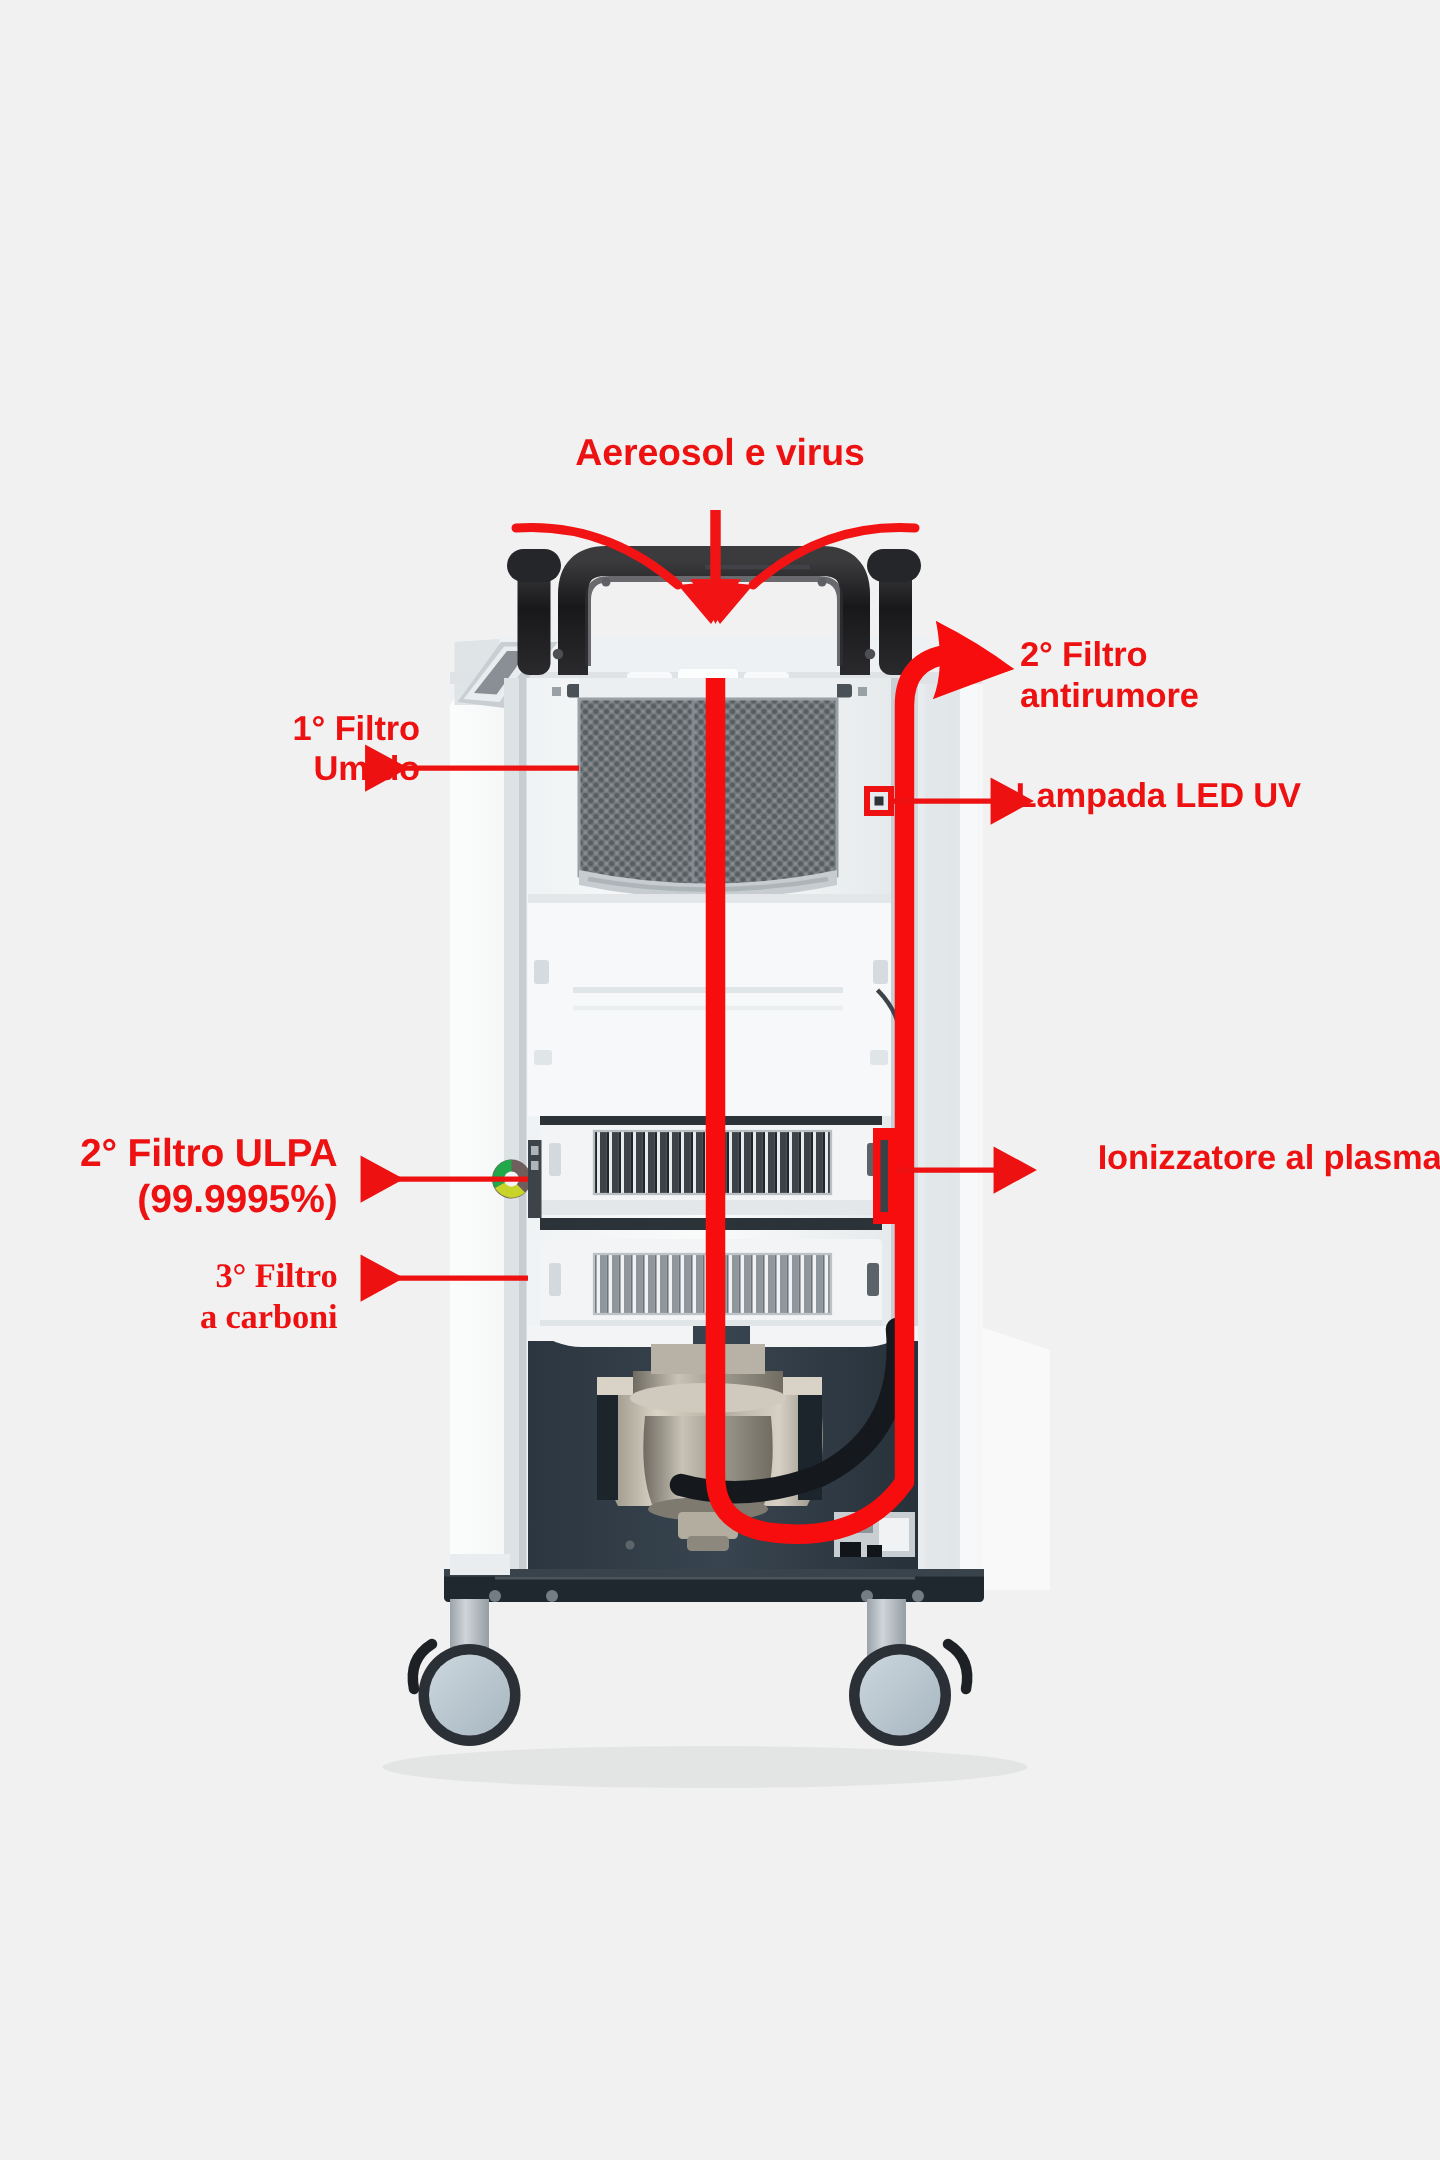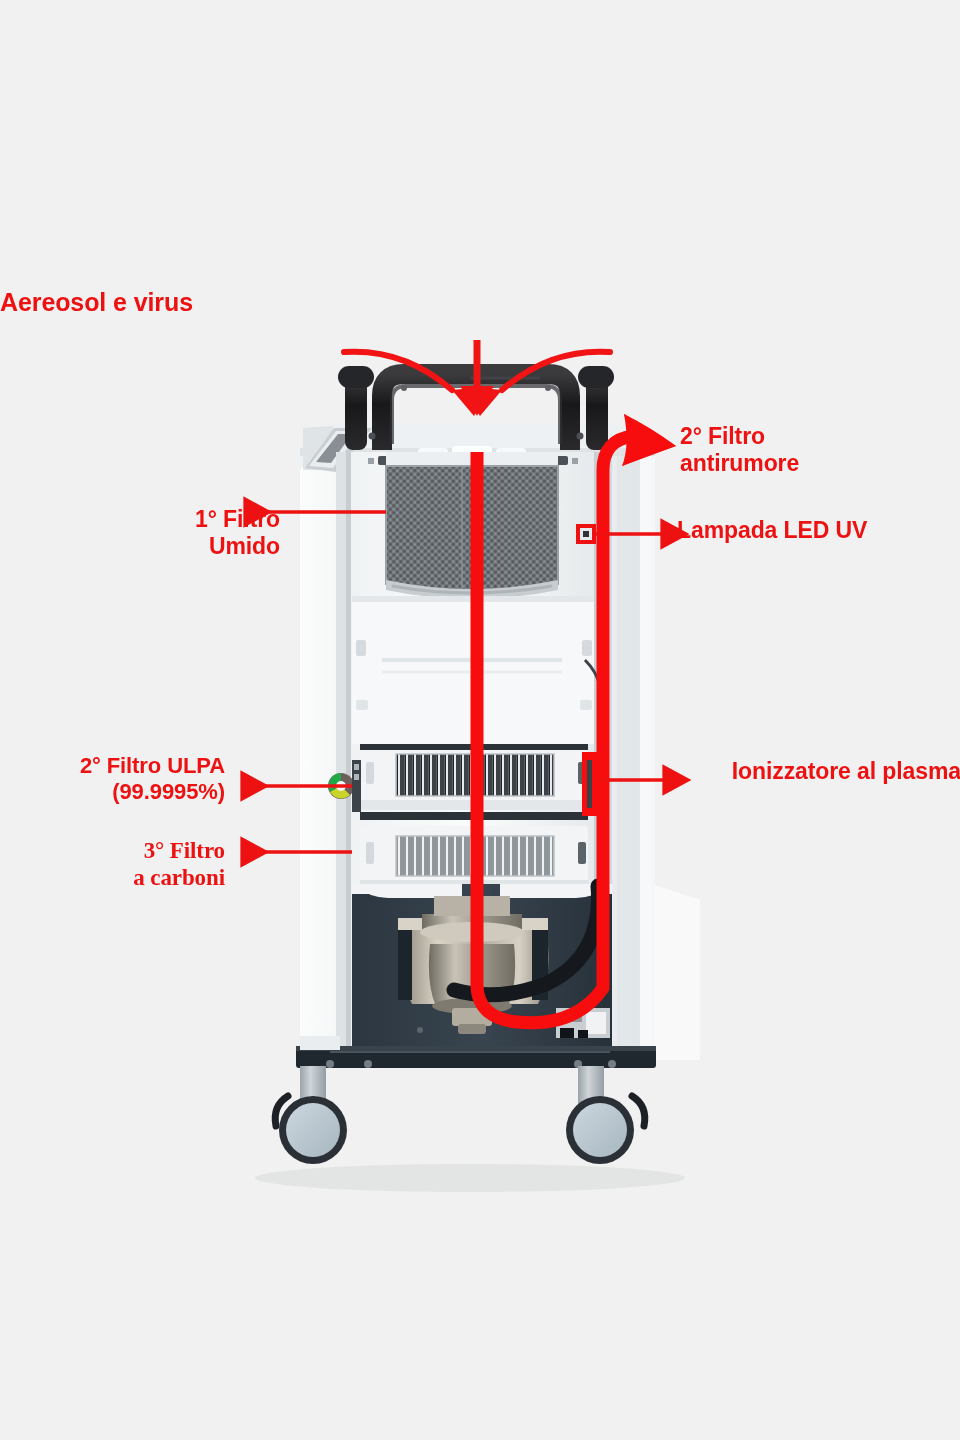--- a/index.html
+++ b/index.html
@@ -14,25 +14,25 @@
 
   .lbl{
     position:absolute;
     color:#ee1111;
     font-weight:bold;
     line-height:1.18;
     white-space:pre-line;
     letter-spacing:-0.1px;
   }
   #title-label{
-    left:0;top:288px;width:960px;
+    left:0;top:288px;width:960px;text-align:center;
     font-size:25px;
   }
-  #label-filter1{left:60px;top:472px;width:220px;text-align:right;font-size:23px;margin-top:34px;}
-  #label-filter2{left:10px;top:753px;width:215px;text-align:right;font-size:22px;}
+  #label-filter1{left:60px;top:472px;width:220px;text-align:right;font-size:23px;}
+  #label-filter2{left:10px;top:753px;width:215px;text-align:right;font-size:26px;}
   #label-filter3{left:10px;top:837px;width:215px;text-align:right;font-size:23px;font-family:Liberation Serif, serif;}
   #label-filter4{left:680px;top:423px;width:260px;text-align:left;font-size:23px;}
   #label-leduv{left:677px;top:517px;width:270px;text-align:left;font-size:23px;}
   #label-ionizer{left:681px;top:758px;width:280px;text-align:right;font-size:23px;}
 
   svg#art{position:absolute;left:0;top:0;width:960px;height:1440px;}
 </style>
 </head>
 <body>
 

